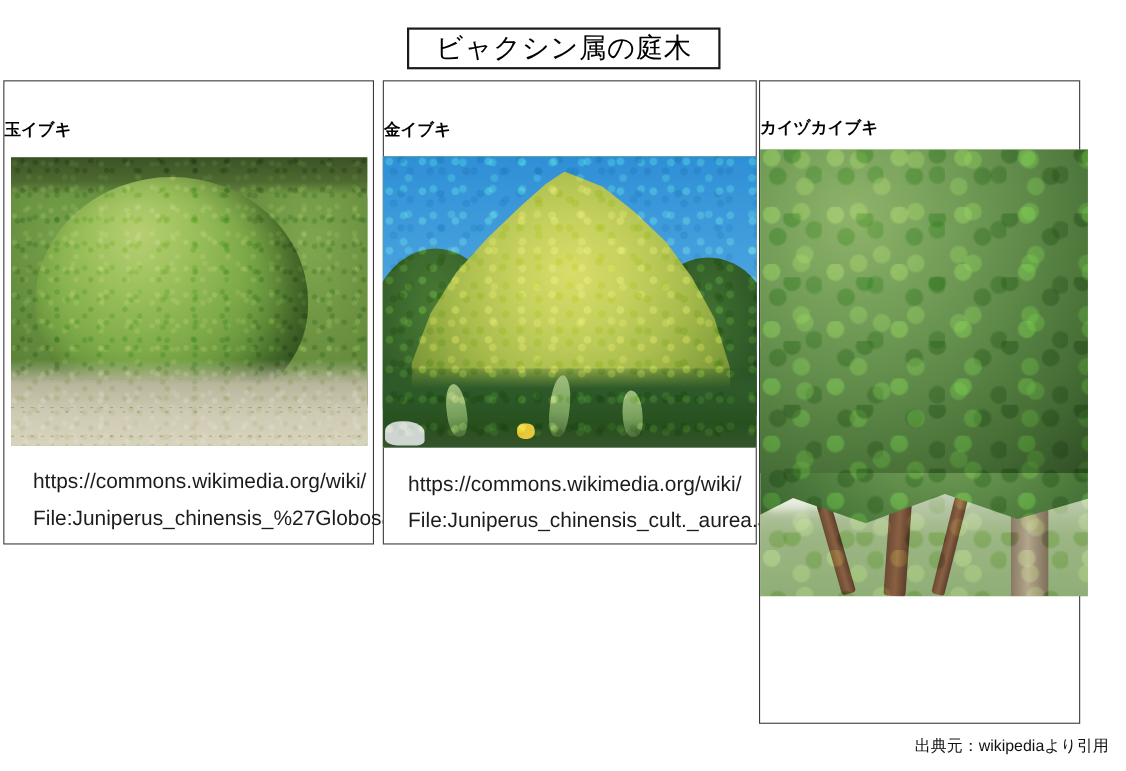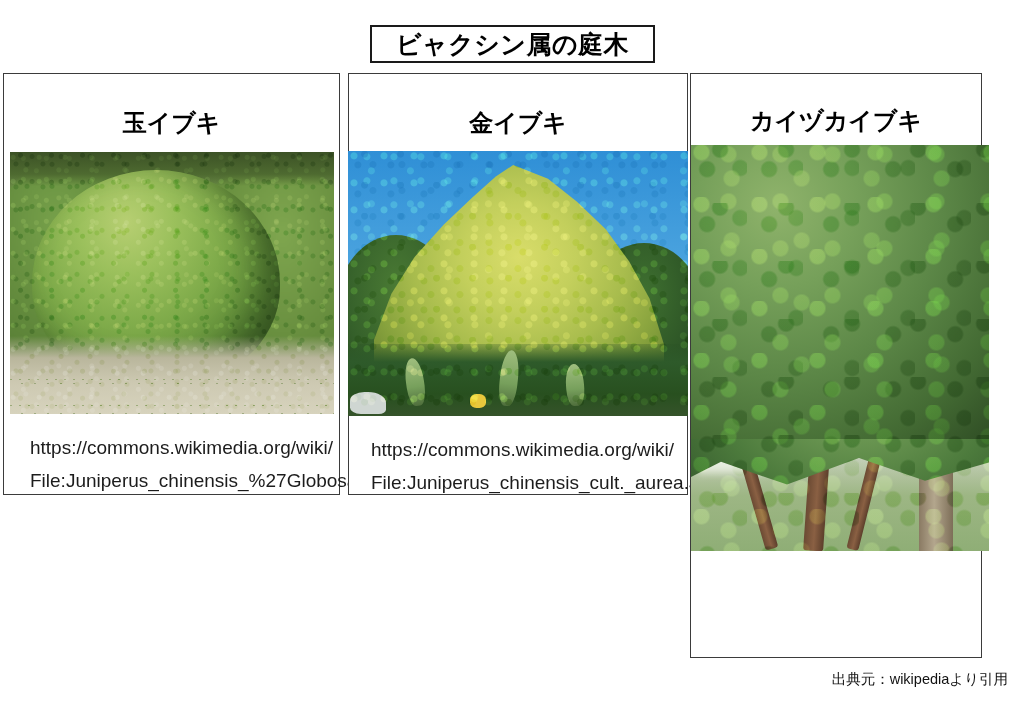--- a/index.html
+++ b/index.html
@@ -26,40 +26,40 @@
     height: 38px;
     border: 2px solid #1a1a1a;
     box-sizing: border-box;
     display: flex;
     align-items: center;
     justify-content: center;
     background: #ffffff;
   }
   #slide-title-text {
     font-size: 25px;
-    font-weight: bold;
+    font-weight: normal;
     letter-spacing: 0.5px;
     line-height: 1;
     white-space: nowrap;
   }
 
   
   .panel {
     position: absolute;
     border: 1.5px solid #3b3b3b;
     box-sizing: border-box;
     background: #ffffff;
   }
   #panel-tama   { left: 3px;   top: 73px; width: 337px; height: 422px; }
   #panel-kin    { left: 348px; top: 73px; width: 340px; height: 422px; }
   #panel-kaizuka{ left: 690px; top: 73px; width: 292px; height: 585px; }
 
   .panel-heading {
-    text-align: center;
-    font-size: 24px;
+    text-align: left;
+    font-size: 15px;
     font-weight: bold;
     line-height: 1;
     white-space: nowrap;
   }
   #panel-tama .panel-heading    { margin-top: 37px; }
   #panel-kin .panel-heading     { margin-top: 37px; }
   #panel-kaizuka .panel-heading { margin-top: 35px; }
 
   
   .photo {

